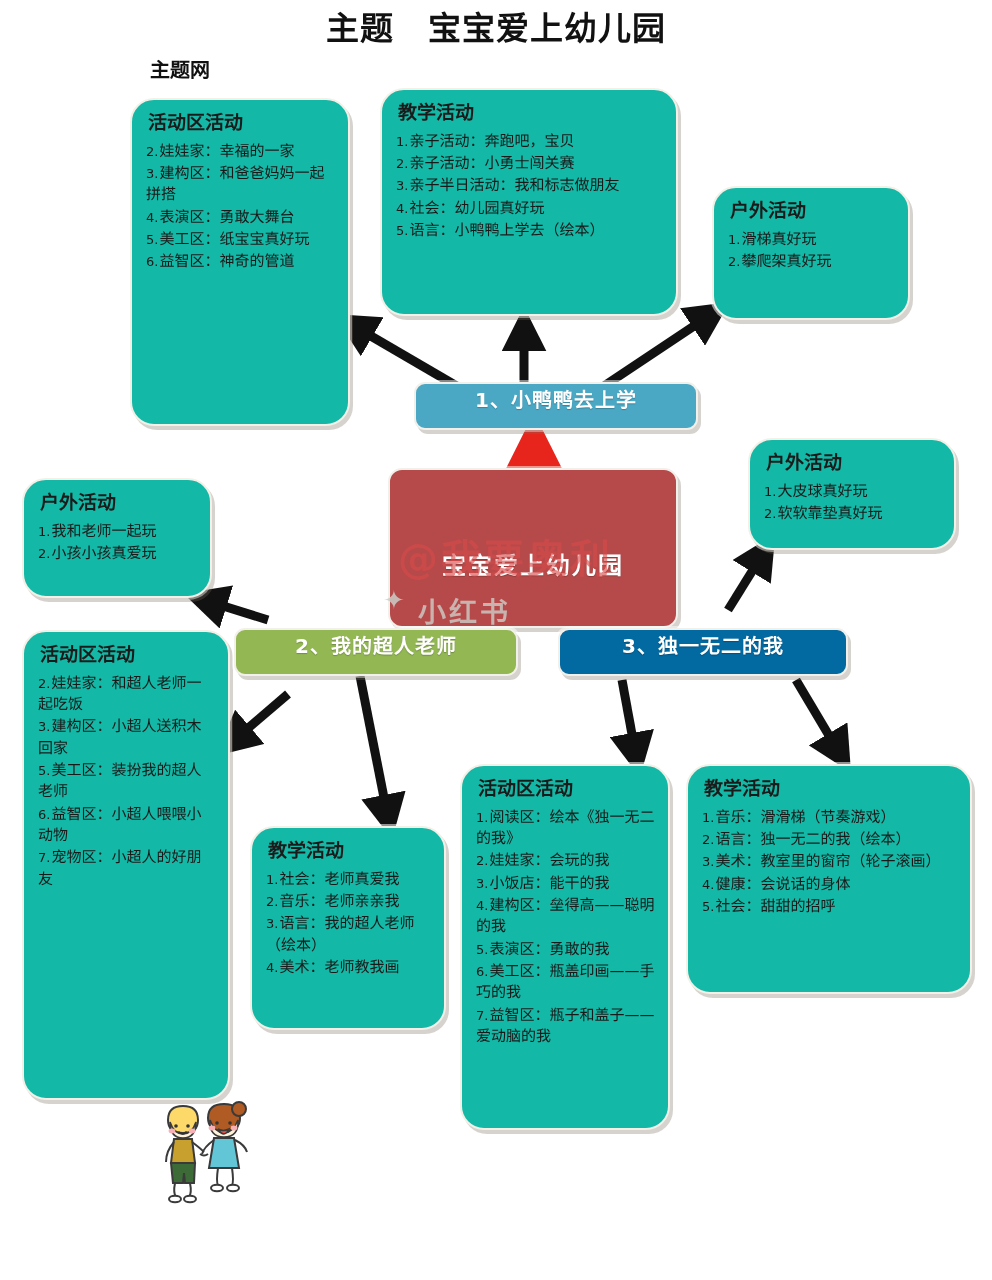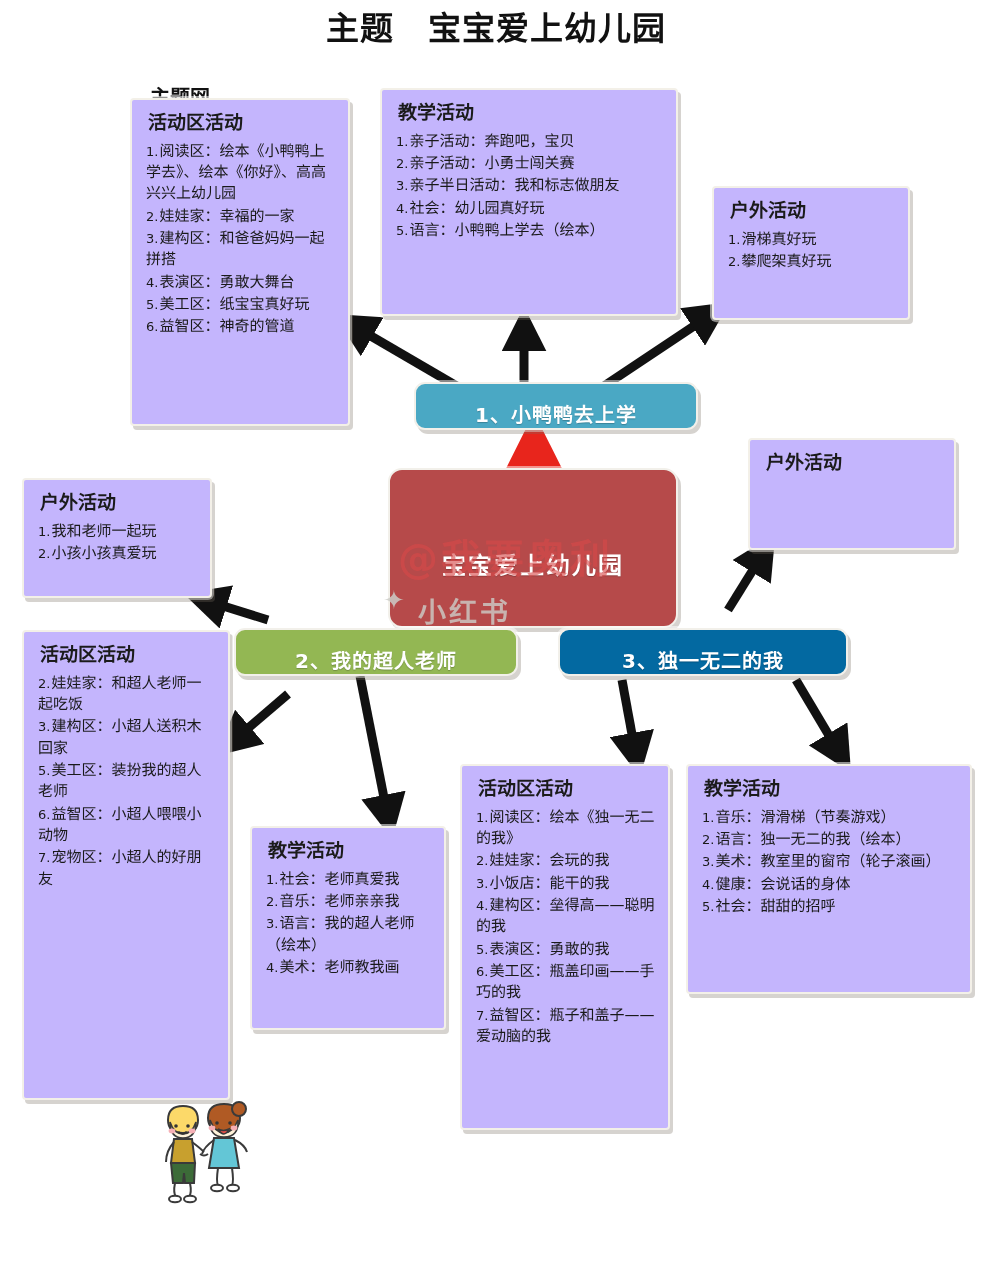--- a/index.html
+++ b/index.html
@@ -13,52 +13,52 @@
   .stage{position:absolute;inset:0;}
 
   
   .title{
     position:absolute;left:0;right:0;top:2px;text-align:center;
     font-size:33px;font-weight:bold;letter-spacing:1px;color:#111;
     white-space:pre;
   }
   .subtitle{
     position:absolute;left:150px;top:54px;
-    font-size:20px;font-weight:bold;color:#111;margin-top:27px;
+    font-size:20px;font-weight:bold;color:#111;
   }
 
   
   .arrows{position:absolute;left:0;top:0;width:992px;height:1280px;pointer-events:none;}
 
   
   .card{
     position:absolute;box-sizing:border-box;
-    border-radius:4px;
-    background:#c4b5fd;
+    border-radius:24px;
+    background:#14b8a6;
     border:2px solid #f3f0e8;
     box-shadow:3px 4px 0 rgba(120,110,95,.30), 0 0 0 2px rgba(255,255,255,.55);
     padding:10px 12px 10px 14px;
   }
   .card-title{
     font-size:19px;font-weight:bold;color:#1b1b1b;
     margin:2px 0 7px 2px;line-height:1.15;
   }
   ol.items{margin:0;padding:0;list-style:none;}
   ol.items li{
     font-size:15px;line-height:1.42;color:#1a1a1a;
     margin-bottom:1px;text-indent:0;
   }
   ol.items li .n{font-size:13px;margin-right:1px;}
   .tight li{line-height:1.35;}
 
   
   .node{
     position:absolute;box-sizing:border-box;
     border-radius:11px;
-    display:flex;align-items:flex-end;justify-content:center;
+    display:flex;align-items:flex-start;justify-content:center;
     font-size:20px;font-weight:bold;color:#ffffff;
     text-shadow:0 1px 1px rgba(0,0,0,.22);
     border:2px solid #f2f0ea;
     box-shadow:3px 4px 0 rgba(120,110,95,.30), 0 0 0 2px rgba(255,255,255,.5);
     letter-spacing:1px;
   }
   .node.blue{background:#4aa8c4;}
   .node.green{background:#93b753;}
   .node.purple{background:#0369a1;margin-left:28px;}
   .node.center{
@@ -141,21 +141,20 @@
       <path d="M622,680 L636,756" stroke="#111" stroke-width="9" marker-end="url(#ah)" fill="none"></path>
     </g>
     <g>
       <path d="M796,680 L840,754" stroke="#111" stroke-width="9" marker-end="url(#ah)" fill="none"></path>
     </g>
   </svg>
 
   <div class="card" style="left:130px;top:98px;width:220px;height:328px;">
     <div class="card-title">活动区活动</div>
     <ol class="items">
-      <li><span class="n">1.</span><span>阅读区：绘本《小鸭鸭上学去》、绘本《你好》、高高兴兴上幼儿园</span></li>
       <li><span class="n">2.</span><span>娃娃家：幸福的一家</span></li>
       <li><span class="n">3.</span><span>建构区：和爸爸妈妈一起拼搭</span></li>
       <li><span class="n">4.</span><span>表演区：勇敢大舞台</span></li>
       <li><span class="n">5.</span><span>美工区：纸宝宝真好玩</span></li>
       <li><span class="n">6.</span><span>益智区：神奇的管道</span></li>
     </ol>
   </div>
 
   <div class="card" style="left:380px;top:88px;width:298px;height:228px;">
     <div class="card-title">教学活动</div>
@@ -200,20 +199,24 @@
     <ol class="items">
       <li><span class="n">1.</span><span>社会：老师真爱我</span></li>
       <li><span class="n">2.</span><span>音乐：老师亲亲我</span></li>
       <li><span class="n">3.</span><span>语言：我的超人老师（绘本）</span></li>
       <li><span class="n">4.</span><span>美术：老师教我画</span></li>
     </ol>
   </div>
 
   <div class="card" style="left:748px;top:438px;width:208px;height:112px;">
     <div class="card-title">户外活动</div>
+    <ol class="items">
+      <li><span class="n">1.</span><span>大皮球真好玩</span></li>
+      <li><span class="n">2.</span><span>软软靠垫真好玩</span></li>
+    </ol>
   </div>
 
   <div class="card" style="left:460px;top:764px;width:210px;height:366px;">
     <div class="card-title">活动区活动</div>
     <ol class="items tight">
       <li><span class="n">1.</span><span>阅读区：绘本《独一无二的我》</span></li>
       <li><span class="n">2.</span><span>娃娃家：会玩的我</span></li>
       <li><span class="n">3.</span><span>小饭店：能干的我</span></li>
       <li><span class="n">4.</span><span>建构区：垒得高——聪明的我</span></li>
       <li><span class="n">5.</span><span>表演区：勇敢的我</span></li>

